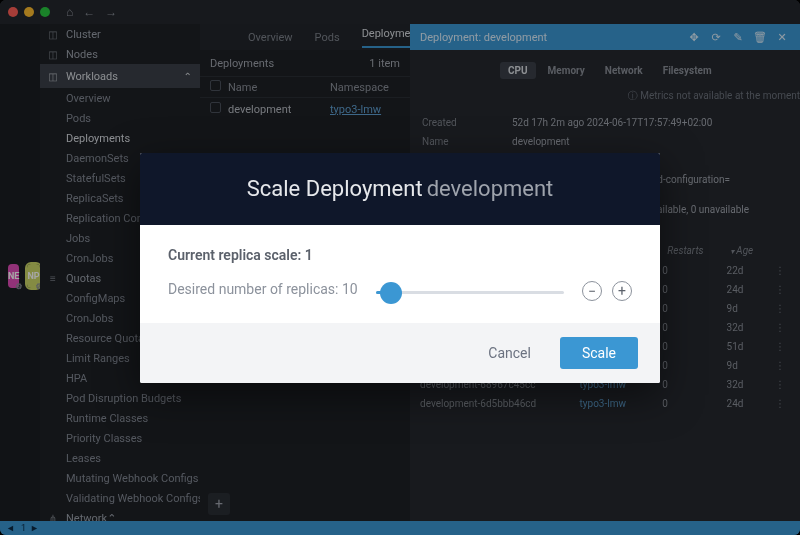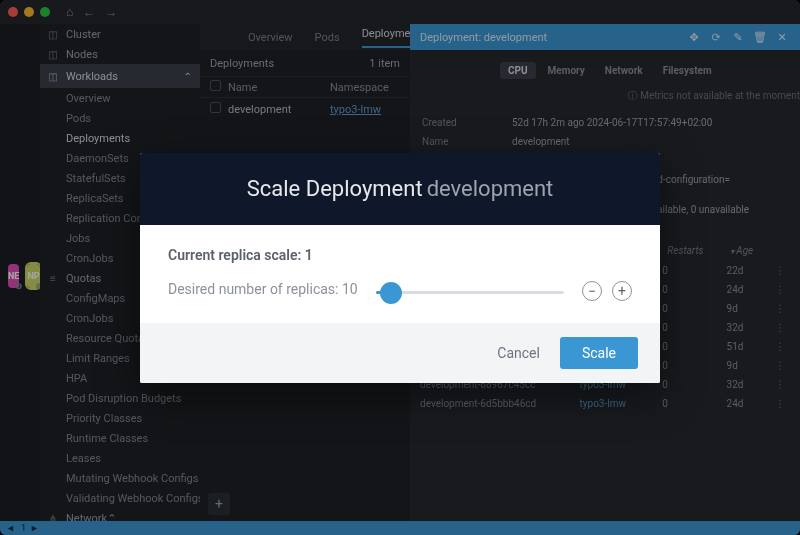--- a/index.html
+++ b/index.html
@@ -87,21 +87,21 @@
   .mb-row { display: flex; }
   .mb-label { font-size: 14px; color: #8c929c; margin-right: 18px; white-space: nowrap; }
   .slider-wrap { flex: 1; display: flex; align-items: center; position: relative; height: 24px; }
   .track { position: absolute; left: 0; right: 0; height: 3px; background: #d9dde3; border-radius: 2px; }
   .track-fill { position: absolute; left: 0; width: 8%; height: 3px; background: #3b97d3; border-radius: 2px; }
   .thumb { position: absolute; left: 8%; transform: translateX(-50%); width: 22px; height: 22px; border-radius: 50%; background: #3b97d3; cursor: pointer; }
   .stepper { display: flex; gap: 10px; margin-left: 18px; }
   .step-btn { width: 20px; height: 20px; border: 1.5px solid #8c929c; border-radius: 50%; display: flex; align-items: center; justify-content: center; color: #5b616b; font-size: 14px; line-height: 1; cursor: pointer; }
   .modal-foot { background: #f3f4f6; height: 60px; display: flex; align-items: center; justify-content: flex-end; padding: 0 22px; gap: 20px; }
   .btn-cancel { background: transparent; border: none; color: #6b7280; font-size: 14px; cursor: pointer; }
-  .btn-primary { background: #3b97d3; border: none; color: #fff; font-size: 14px; padding: 8px 22px; border-radius: 3px; cursor: pointer; }
+  .btn-primary { background: #3b97d3; border: none; color: #fff; font-size: 14px; padding: 8px 22px; border-radius: 3px; cursor: pointer; margin-left: 9px; }
 </style>
 </head>
 <body>
 
 <div class="window">
 
   <div class="titlebar">
     <span class="dot red"></span>
     <span class="dot yellow"></span>
     <span class="dot green"></span>
@@ -180,24 +180,24 @@
       <div class="sb-row sub">
         <span>Limit Ranges</span>
       </div>
       <div class="sb-row sub">
         <span>HPA</span>
       </div>
       <div class="sb-row sub">
         <span>Pod Disruption Budgets</span>
       </div>
       <div class="sb-row sub">
+        <span>Runtime Classes</span>
+      </div>
+      <div class="sb-row sub">
         <span>Priority Classes</span>
-      </div>
-      <div class="sb-row sub">
-        <span>Runtime Classes</span>
       </div>
       <div class="sb-row sub">
         <span>Leases</span>
       </div>
       <div class="sb-row sub">
         <span>Mutating Webhook Configs</span>
       </div>
       <div class="sb-row sub">
         <span>Validating Webhook Configs</span>
       </div>

